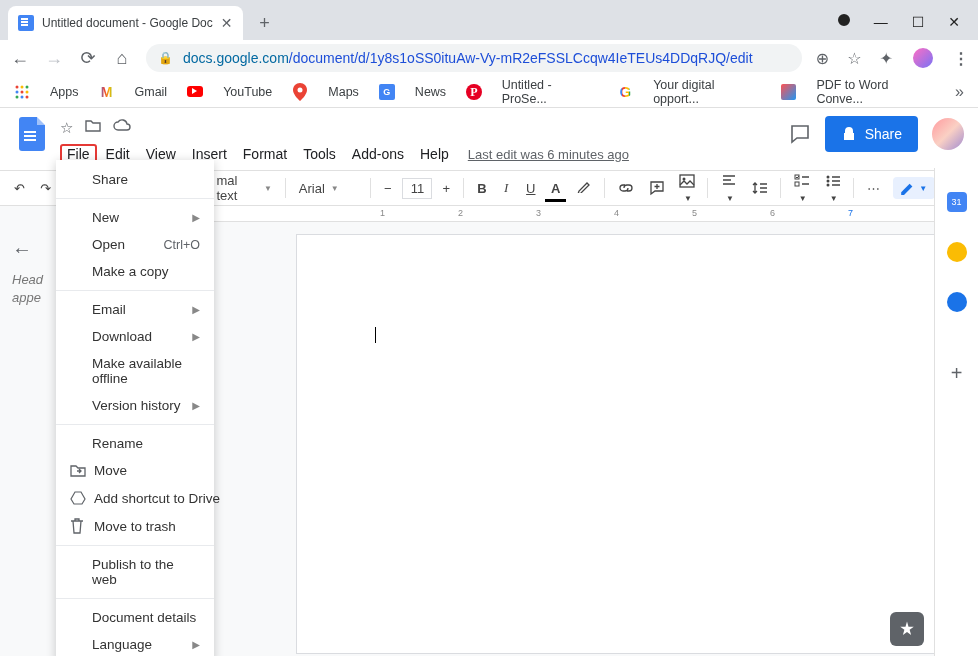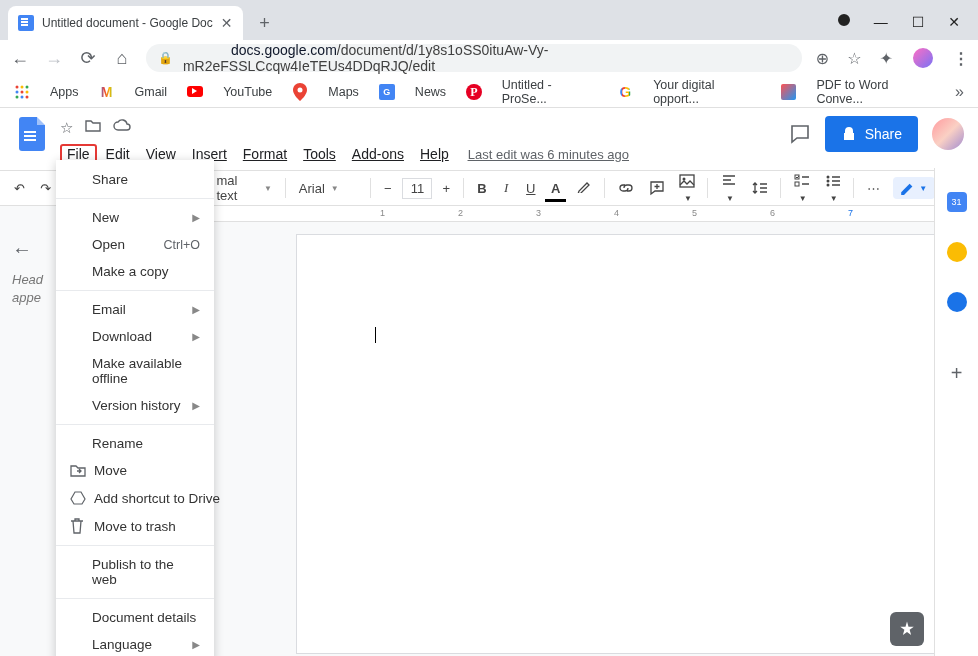--- a/index.html
+++ b/index.html
@@ -16,22 +16,22 @@
 .window-controls { margin-left: auto; display: flex; gap: 24px; padding: 0 18px 10px 0; color: #222;}
 .window-controls span { font-size: 14px; }
 .wc-circle { width:12px; height:12px; border:2px solid #222; border-radius:50%; display:inline-block; }
 
 .browser-bar { height: 36px; display: flex; align-items: center; padding: 0 10px; gap: 14px; background: #fff; }
 .nav-icon { color: #5f6368; font-size: 18px; width: 20px; text-align: center; cursor: pointer; }
 .nav-icon.disabled { color: #bdc1c6; }
 .url-bar { flex: 1; height: 28px; background: #f1f3f4; border-radius: 14px; display: flex; align-items: center; padding: 0 12px; gap: 10px; }
 .lock-icon { color: #5f6368; font-size: 12px; }
 .url-text { font-size: 14px; color: #202124; flex: 1; }
-.url-domain { color: #0f172a; margin-left: 48px; }
-.url-path { color: #404040; }
+.url-domain { color: #0369a1; }
+.url-path { color: #1d4ed8; }
 .url-actions { display: flex; gap: 18px; align-items: center; color: #5f6368; font-size: 16px; }
 .avatar-circle { width: 24px; height: 24px; border-radius: 50%; background: linear-gradient(135deg,#ff6ec4,#7873f5); border: 2px solid #fff; }
 .menu-dots { font-weight: bold; letter-spacing: -1px; }
 
 .bookmarks { height: 32px; display: flex; align-items: center; padding: 0 14px; gap: 20px; border-bottom: 1px solid #e0e0e0; font-size: 12.5px; }
 .bk { display: flex; align-items: center; gap: 20px; color: #3c4043; cursor: pointer; }
 .bk-icon { width: 16px; height: 16px; display: inline-flex; align-items: center; justify-content: center; }
 .gmail-m { font-weight:bold; font-size:14px; background: linear-gradient(90deg,#4285f4,#ea4335,#fbbc05,#34a853); -webkit-background-clip:text; color:transparent; }
 .yt { width:16px; height:11px; background:#ff0000; border-radius:3px; position:relative;}
 .yt::after{content:'';position:absolute;left:5px;top:2px;border-left:5px solid #fff;border-top:3.5px solid transparent;border-bottom:3.5px solid transparent;}
@@ -44,21 +44,21 @@
 
 .docs-header { display: flex; align-items: flex-start; padding: 8px 14px 0 14px; gap: 10px; }
 .docs-logo { width: 36px; height: 36px; display:flex;align-items:center;justify-content:center; }
 .docs-logo-inner { width:26px;height:34px;background:#4285f4;border-radius:3px;position:relative;}
 .docs-logo-inner::before{content:'';position:absolute;right:0;top:0;border-left:8px solid #a1c2fa;border-top:8px solid #fff;}
 .docs-logo-inner::after{content:'';position:absolute;left:5px;top:14px;width:12px;height:2px;background:#fff;box-shadow:0 4px 0 #fff,0 8px 0 #fff;}
 .docs-title-area { flex: 1; }
 .docs-title-row { display: flex; align-items: center; gap: 10px; height: 24px; }
 .docs-title { font-size: 18px; color: #80868b; }
 .title-icons { display: flex; gap: 12px; color: #5f6368; font-size: 15px; }
-.menus { display: flex; gap: 2px; height: 24px; align-items: center; margin-top: 2px; text-decoration: underline; }
+.menus { display: flex; gap: 2px; height: 24px; align-items: center; margin-top: 2px; }
 .menu-item { padding: 2px 7px; font-size: 14px; color: #202124; cursor: pointer; border-radius: 3px; }
 .menu-item.highlighted { border: 2px solid #e53935; padding: 0 5px; }
 .last-edit { font-size: 13px; color: #5f6368; text-decoration: underline; margin-left: 10px; }
 .header-right { display: flex; align-items: center; gap: 14px; }
 .comment-icon { color: #5f6368; font-size: 20px; }
 .share-btn { background: #1a73e8; color: #fff; border: none; border-radius: 4px; height: 36px; padding: 0 16px; display: flex; align-items: center; gap: 8px; font-size: 14px; font-weight: 500; cursor: pointer; }
 .profile-unicorn { width: 32px; height: 32px; border-radius: 50%; background: linear-gradient(135deg,#ff9a9e,#fad0c4,#a18cd1);}
 
 
 .toolbar { height: 36px; border-top: 1px solid #e0e0e0; border-bottom: 1px solid #e0e0e0; display: flex; align-items: center; padding: 0 8px; gap: 4px; margin-top: 4px; font-size: 13px; color: #444; }

